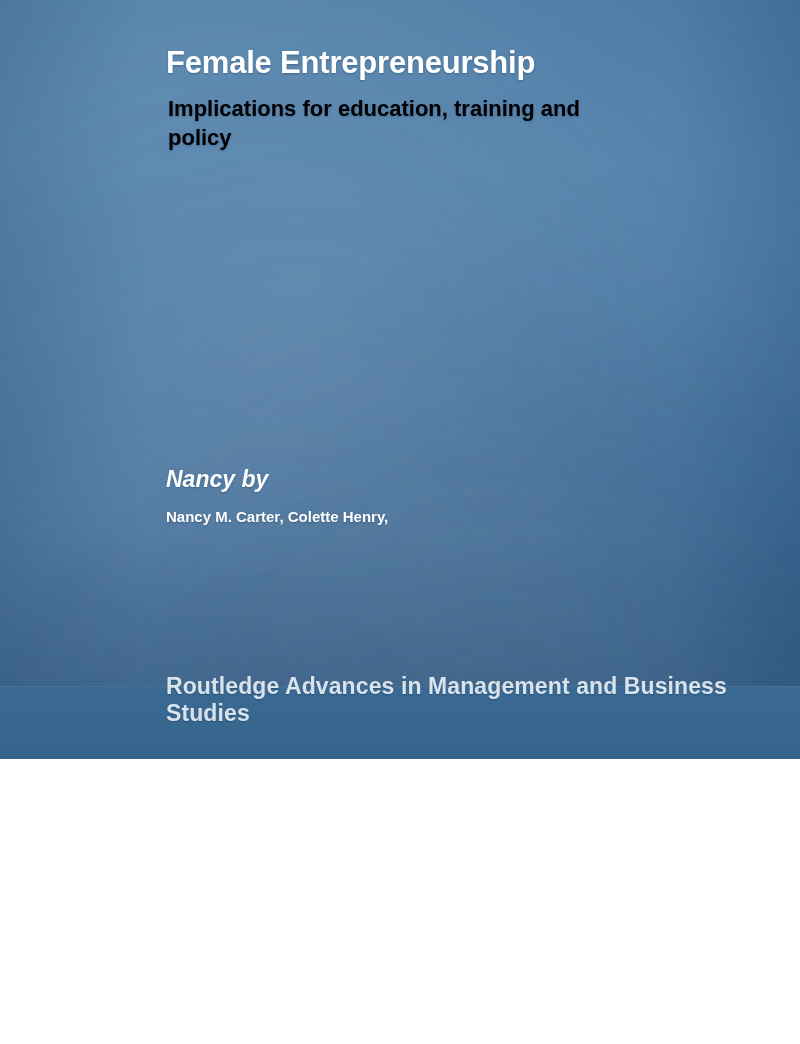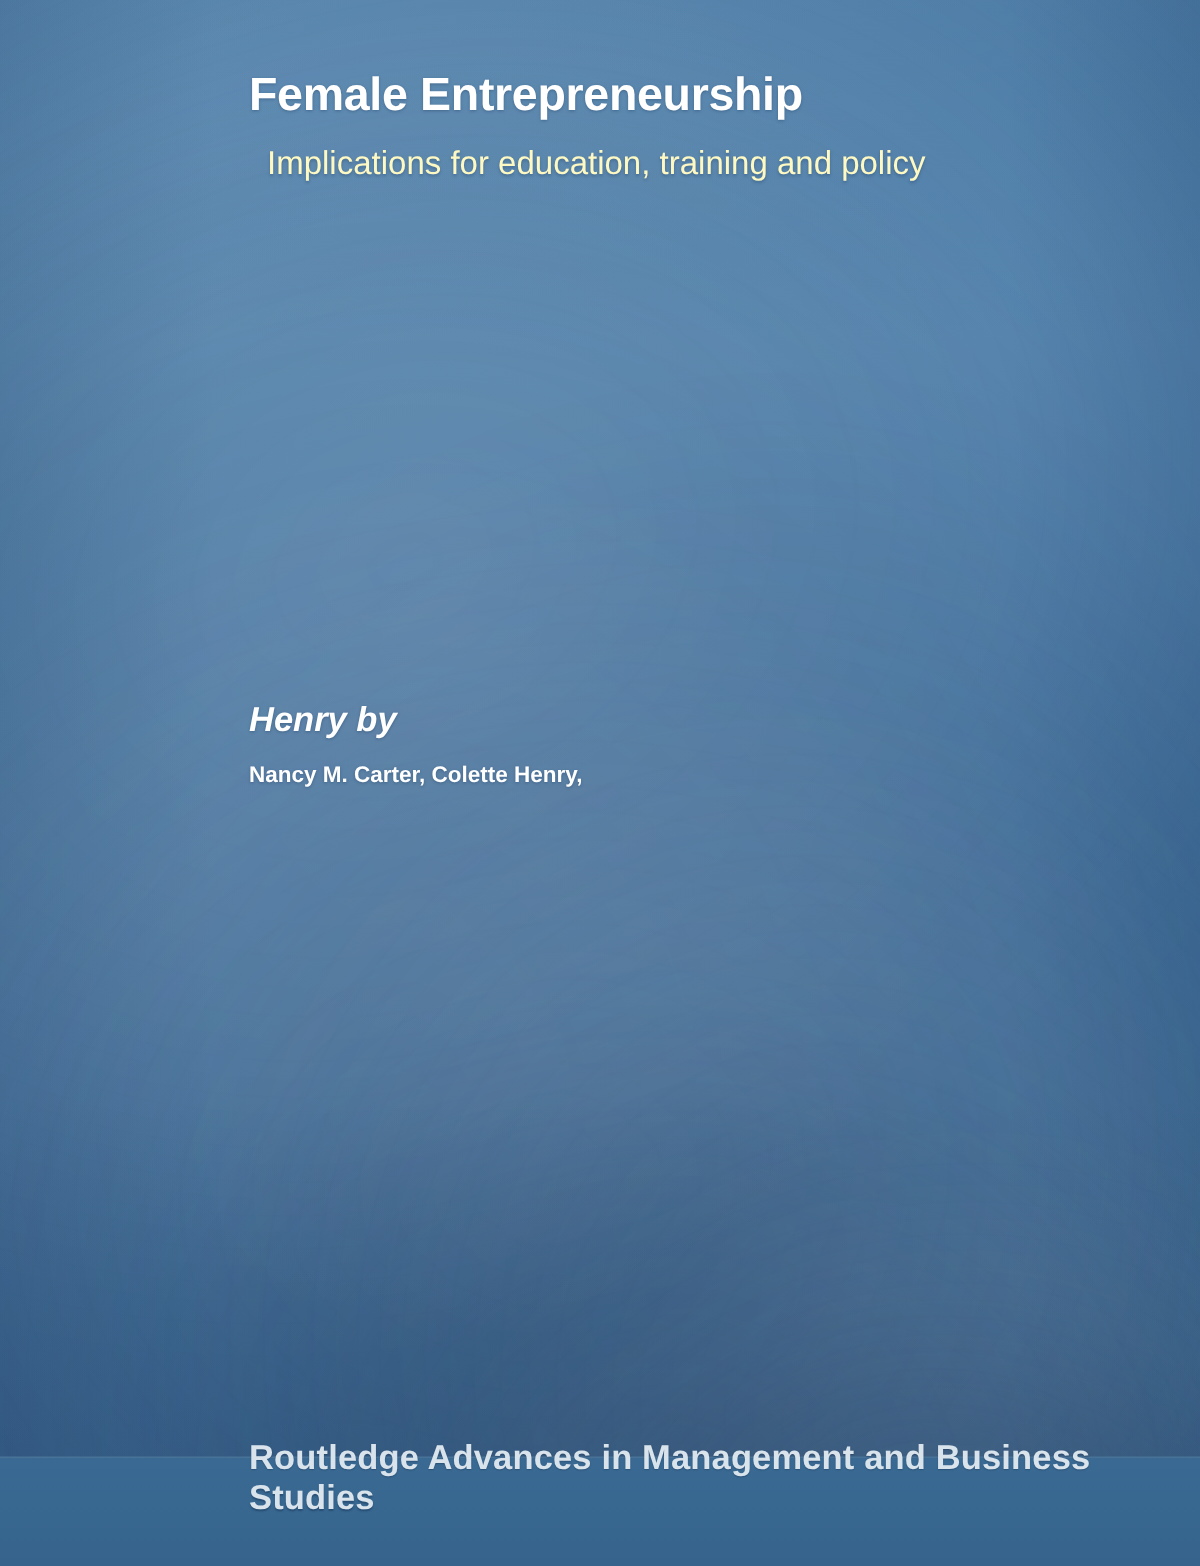--- a/index.html
+++ b/index.html
@@ -3,21 +3,21 @@
 <meta charset="utf-8">
 <style>
   html, body {
     margin: 0;
     padding: 0;
     background: #ffffff;
   }
   .cover {
     position: relative;
     width: 800px;
-    height: 1044px;
+    height: 759px;
     overflow: hidden;
     font-family: "Liberation Sans", sans-serif;
     background: #4a7aa7;
   }
 
   
   .bg-base {
     position: absolute;
     inset: 0;
     background:
@@ -100,24 +100,24 @@
   .book-title {
     margin: 0;
     color: #ffffff;
     font-size: 31px;
     font-weight: bold;
     letter-spacing: -0.2px;
     line-height: 1.1;
     text-shadow: 0 1px 2px rgba(20,50,85,0.35);
   }
   .book-subtitle {
-    margin: 14px 0 0 12px;
-    color: #fef9c3;
+    margin: 14px 0 0 2px;
+    color: #000000;
     font-size: 22px;
-    font-weight: normal;
+    font-weight: bold;
     line-height: 1.32;
     max-width: 470px;
     text-shadow: 0 1px 2px rgba(20,50,85,0.30);
   }
 
   .editors-block {
     position: absolute;
     left: 166px;
     top: 466px;
     width: 610px;
@@ -176,21 +176,21 @@
   <div class="wave w7"></div>
   <div class="wave w8"></div>
   <div class="vignette"></div>
 
   <div class="title-block">
     <h1 class="book-title">Female Entrepreneurship</h1>
     <p class="book-subtitle">Implications for education, training and policy</p>
   </div>
 
   <div class="editors-block">
-    <p class="edited-by">Henry by</p>
+    <p class="edited-by">Nancy by</p>
     <p class="editor-names">
       <span>Nancy M. Carter, Colette Henry,</span><br>
     </p>
   </div>
 
   <div class="series-bar"></div>
   <p class="series-text">Routledge Advances in Management and Business Studies</p>
 
 </div>
 

